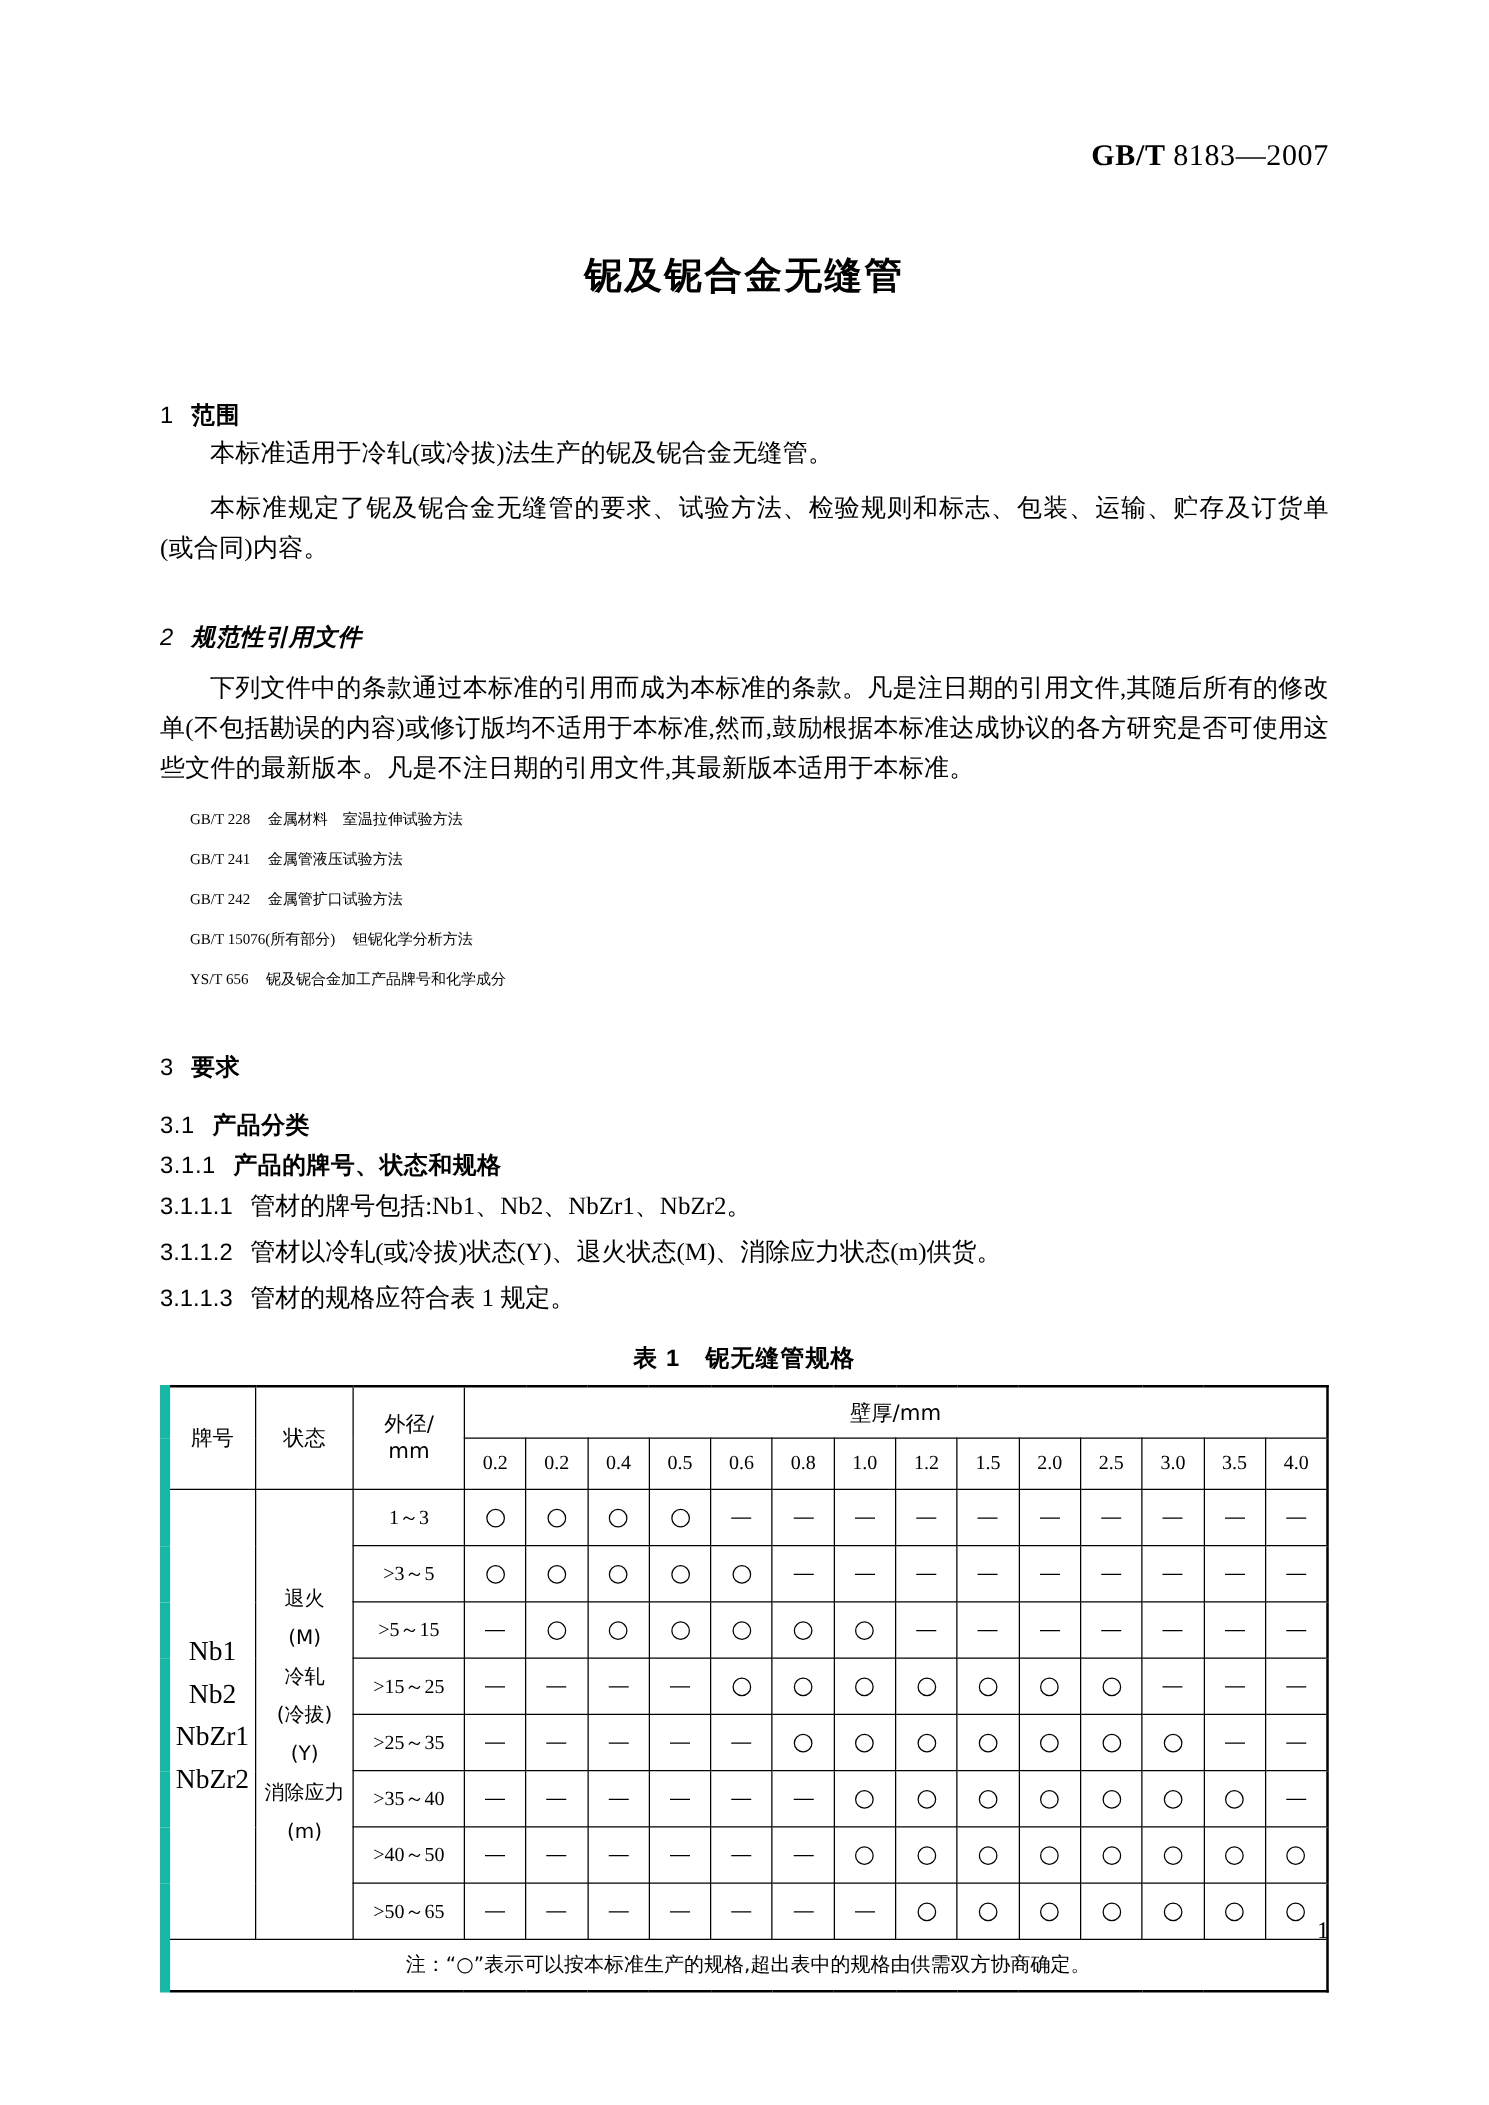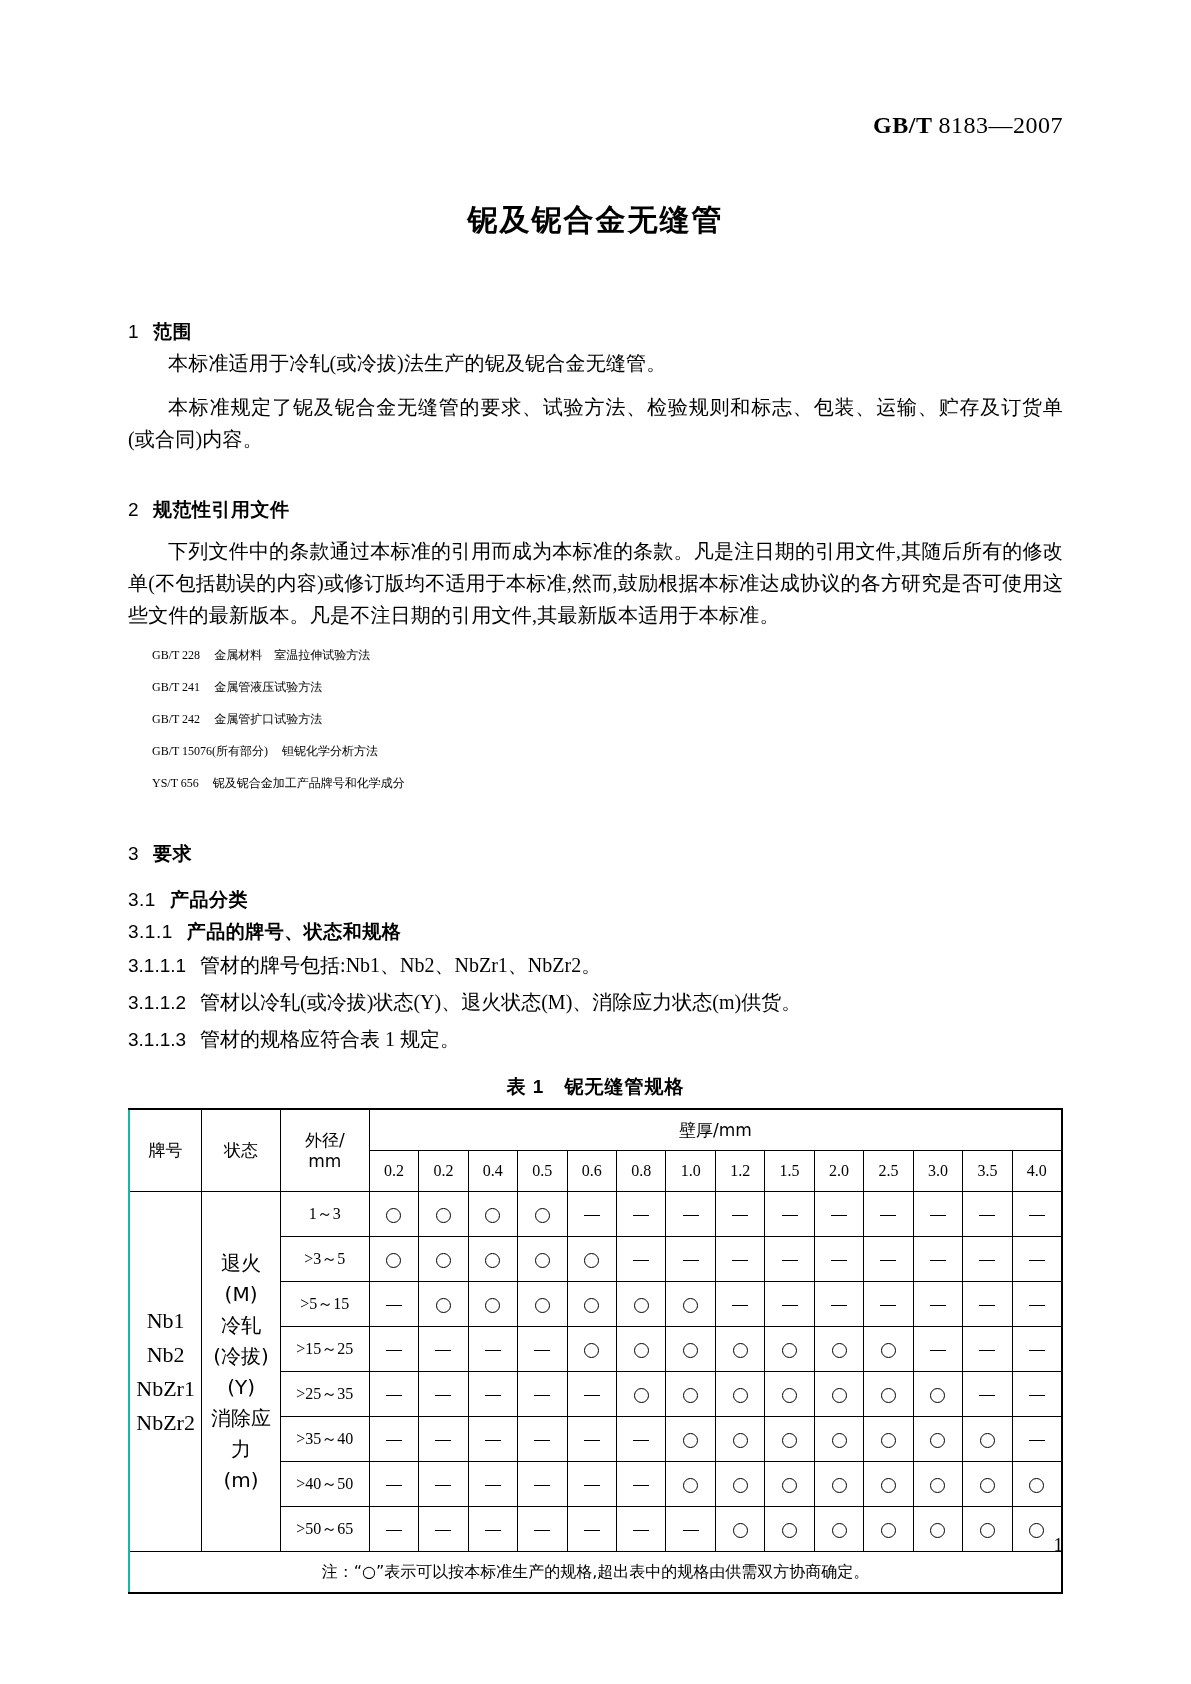--- a/index.html
+++ b/index.html
@@ -53,21 +53,21 @@
     letter-spacing: 2px;
   }
   .clause-head {
     font-family: "DejaVu Sans", sans-serif;
     font-weight: bold;
     font-size: 19px;
     margin: 0;
     letter-spacing: 0.5px;
   }
   .h-sec1 { margin-top: 78px; }
-  .h-sec2 { margin-top: 42px; }
+  .h-sec2 { margin-top: 42px; font-style: italic; }
   .h-sec3 { margin-top: 42px; }
   .h-sub  { margin-top: 20px; }
   .clause-head .cnum {
     font-family: "Liberation Sans", sans-serif;
     font-weight: normal;
   }
   .clause-head .ctitle {
     margin-left: 14px;
   }
   p.para {
@@ -125,21 +125,21 @@
   }
   table.spec td, table.spec th {
     border: 1px solid #000;
     text-align: center;
     vertical-align: middle;
     font-weight: normal;
     padding: 0;
   }
   table.spec .outer-top { border-top: 2px solid #000; }
   table.spec .outer-bottom { border-bottom: 2px solid #000; }
-  table.spec .outer-left { border-left: 2px solid #14b8a6; }
+  table.spec .outer-left { border-left: 8px solid #14b8a6; }
   table.spec .outer-right { border-right: 2px solid #000; }
   .th-grade  { width: 72px; }
   .th-state  { width: 78px; }
   .th-od     { width: 88px; }
   .th-wt     { width: 49px; }
   .hdr-cell {
     height: 44px;
     font-size: 17px;
     font-family: "DejaVu Sans", sans-serif;
   }
@@ -151,21 +151,21 @@
     font-family: "Liberation Serif", serif;
     white-space: nowrap;
   }
   .mark-cell { height: 44px; font-size: 15px; font-family: "Liberation Serif", serif;}
   .grade-cell {
     font-size: 22px;
     font-family: "Liberation Serif", serif;
     line-height: 34px;
   }
   .state-cell {
-    font-size: 20px;
+    font-size: 16px;
     font-family: "DejaVu Sans", sans-serif;
     line-height: 31px;
   }
   .note-cell {
     height: 40px;
     text-align: left;
     padding-left: 38px;
     font-size: 16px;
     font-family: "DejaVu Sans", sans-serif;
     margin-left: 25px;

